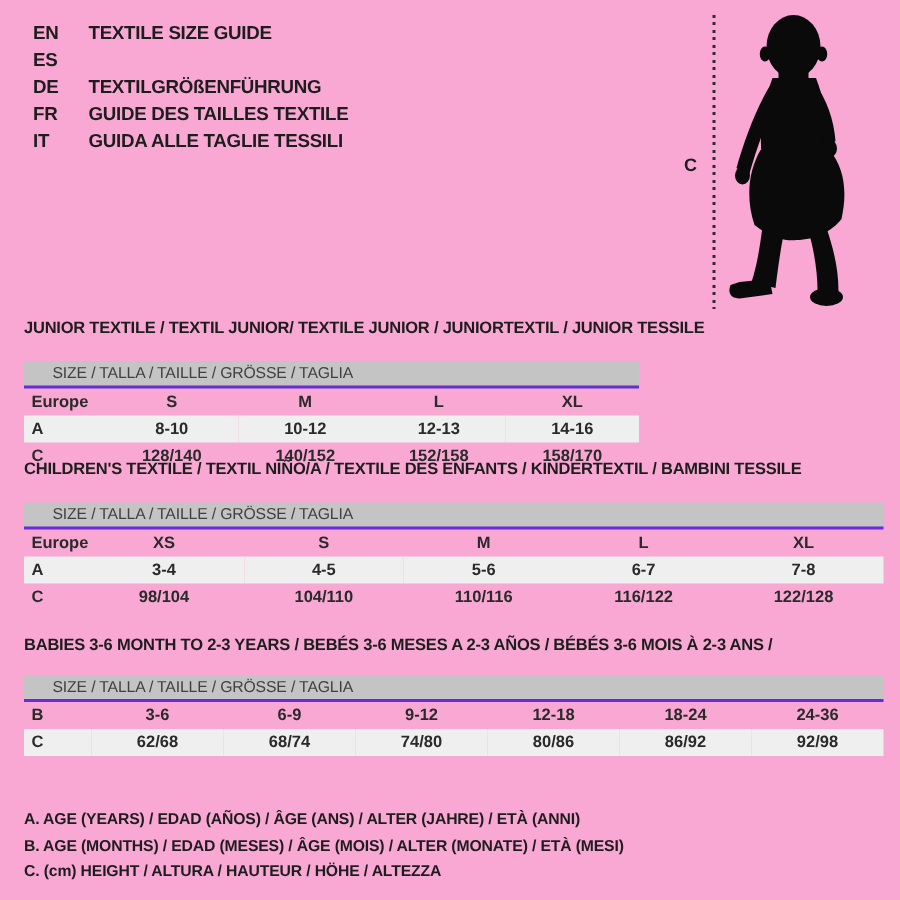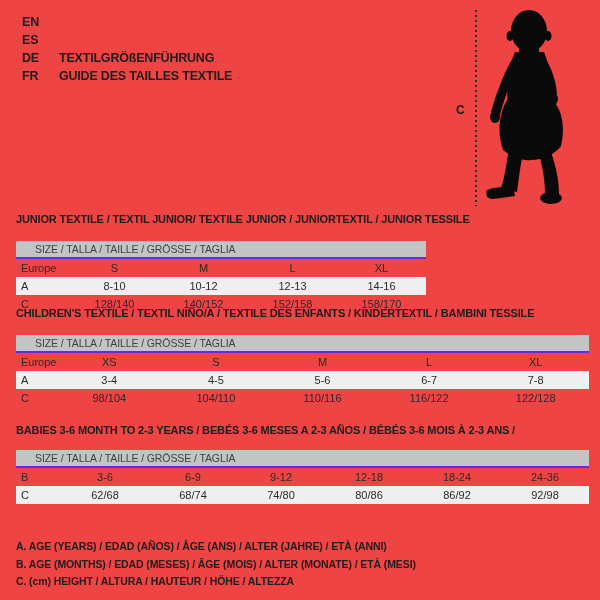--- a/index.html
+++ b/index.html
@@ -1,17 +1,17 @@
 <!DOCTYPE html>
 <html><head>
 <meta charset="utf-8">
 <style>
   html,body{margin:0;padding:0;background:#fff;}
   .page{
-    position:relative;width:600px;height:600px;background:#ef4444;overflow:hidden;
+    position:relative;width:600px;height:600px;background:#f9a8d4;overflow:hidden;
     font-family:"Liberation Sans",sans-serif;color:#1d1d1d;
   }
   
   .lang-header{position:absolute;left:22px;top:13px;}
   .lang-row{display:flex;height:18px;line-height:18px;font-weight:bold;font-size:12.5px;letter-spacing:-0.2px;}
   .lang-code{width:37px;}
   
   .figure-area{position:absolute;left:450px;top:0;width:150px;height:215px;}
   .c-label{position:absolute;left:6px;top:103px;font-weight:bold;font-size:12px;}
   .dotted-line{
@@ -23,55 +23,60 @@
   .size-section{position:absolute;left:16px;}
   .s0{top:212px;width:410px;}
   .s1{top:306px;width:573px;}
   .s2{top:423px;width:573px;}
   .section-title{font-weight:bold;font-size:11px;line-height:14px;letter-spacing:-0.15px;white-space:nowrap;}
   .size-bar{
     margin-top:15px;height:16px;line-height:16px;background:#c4c4c4;color:#404040;
     font-size:10.5px;padding-left:19px;border-bottom:2px solid #6d28d9;letter-spacing:-0.1px;
   }
   .s2 .size-bar{margin-top:13px;}
-  table.size-table{width:100%;border-collapse:collapse;table-layout:fixed;}
+  table.size-table{width:100%;border-collapse:collapse;table-layout:fixed;font-weight:bold;}
   .size-table td{height:18px;padding:0;font-size:11px;color:#2a2a2a;text-align:center;vertical-align:middle;}
   .size-table td.rowlabel{text-align:left;padding-left:5px;}
   .size-table tr.alt td{background:#efefef;}
   .s0 col.c0{width:54px;}
   .s1 col.c0{width:40px;}
   .s2 col.c0{width:45px;}
   
   .notes{position:absolute;left:16px;top:538px;}
   .note-line{font-weight:bold;font-size:10.5px;line-height:17.5px;letter-spacing:-0.1px;white-space:nowrap;}
 </style>
 </head>
 <body>
 
 <div class="page">
 
   <div class="lang-header" id="lang-header">
   <div class="lang-row">
     <span class="lang-code">EN</span>
+    <span class="lang-label">TEXTILE SIZE GUIDE</span>
   </div>
 
   <div class="lang-row">
     <span class="lang-code">ES</span>
   </div>
 
   <div class="lang-row">
     <span class="lang-code">DE</span>
     <span class="lang-label">TEXTILGRÖßENFÜHRUNG</span>
   </div>
 
   <div class="lang-row">
     <span class="lang-code">FR</span>
     <span class="lang-label">GUIDE DES TAILLES TEXTILE</span>
   </div>
 
+  <div class="lang-row">
+    <span class="lang-code">IT</span>
+    <span class="lang-label">GUIDA ALLE TAGLIE TESSILI</span>
+  </div>
 </div>
 
   <div class="figure-area">
     <span class="c-label">C</span>
     <div class="dotted-line"></div>
     <svg class="baby" viewBox="0 0 86 200" aria-hidden="true">
       <g fill="#0a0a0a">
 
         <ellipse cx="46" cy="23" rx="18" ry="21"></ellipse>
         <ellipse cx="27" cy="28" rx="3.5" ry="5"></ellipse>

